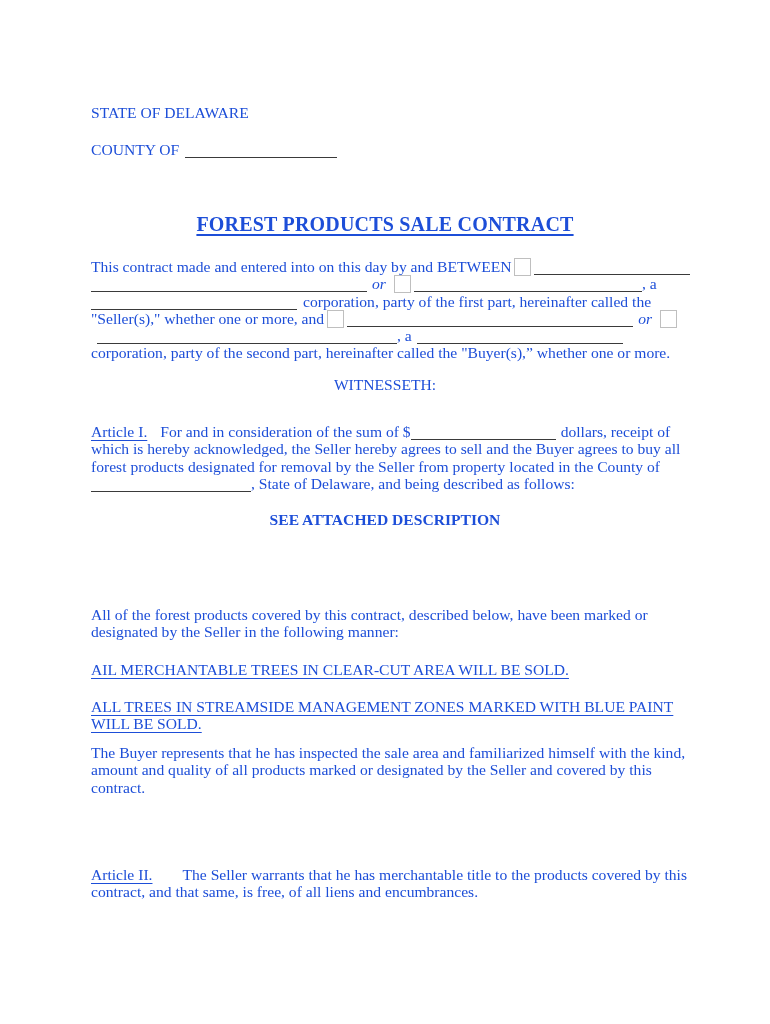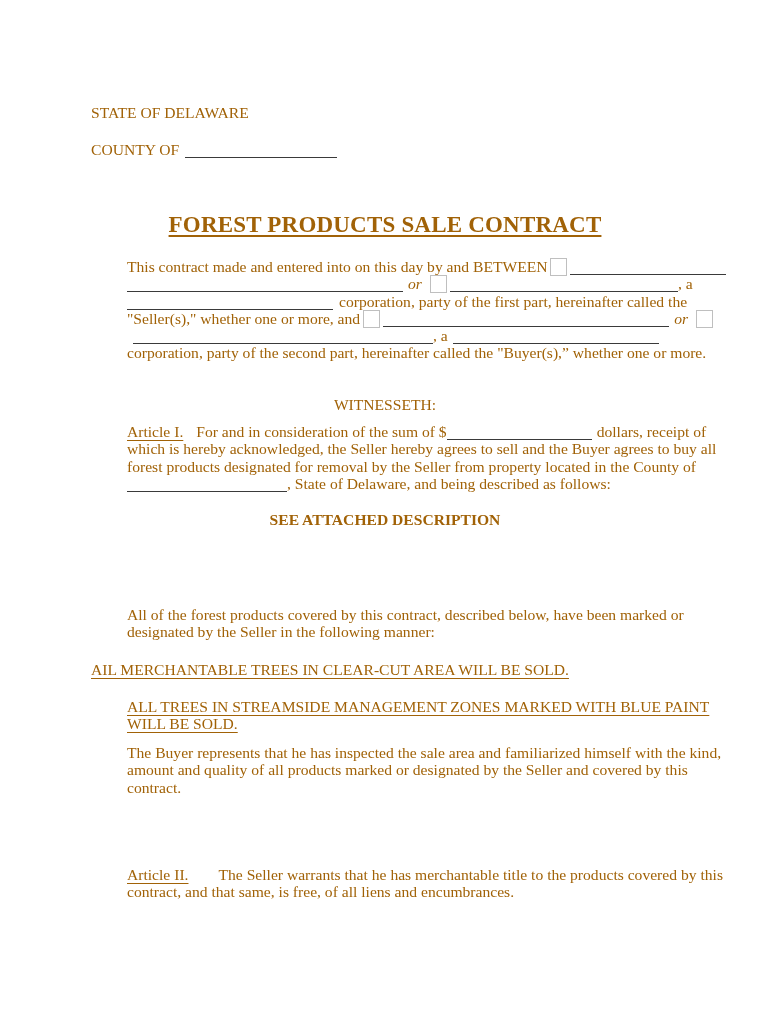--- a/index.html
+++ b/index.html
@@ -4,47 +4,47 @@
 <style>
   html, body { margin: 0; padding: 0; background: #ffffff; }
   .page {
     position: relative;
     width: 770px;
     height: 1024px;
     background: #ffffff;
     font-family: "Liberation Serif", serif;
     font-size: 15.6px;
     line-height: 17.3px;
-    color: #a16207;
+    color: #1d4ed8;
     overflow: hidden;
   }
   .abs { position: absolute; left: 91px; white-space: nowrap; }
   .center { width: 588px; text-align: center; }
-  .line { height: 17.3px; white-space: nowrap; margin-left: 36px; }
+  .line { height: 17.3px; white-space: nowrap; }
   .blank {
     display: inline-block;
     height: 12px;
     border-bottom: 1px solid #3a3a3a;
     vertical-align: -3px;
   }
   .cb {
     display: inline-block;
     width: 15px;
     height: 16px;
     background: #ffffff;
     border: 1px solid #bfbfbf;
     vertical-align: -4px;
     margin: 0 3px;
   }
   .spacer { display: inline-block; }
   .mx { margin: 0 5px; font-style: italic; }
   .u { text-decoration: underline; text-underline-offset: 3px; }
   .title-text {
     font-weight: bold;
-    font-size: 23px;
+    font-size: 20px;
     letter-spacing: 0.2px;
     text-decoration: underline;
     text-decoration-thickness: 1.5px;
     text-underline-offset: 3px;
   }
   .bold-u {
     font-weight: bold;
     text-decoration-thickness: 1.3px;
     text-underline-offset: 3px;
   }
@@ -80,21 +80,21 @@
       <span>"Seller(s)," whether one or more, and</span><span class="cb"></span><span class="blank" style="width:286px"></span><span class="mx">or</span><span class="cb"></span>
     </div>
     <div class="line">
       <span class="blank" style="width:300px;margin-left:6px"></span><span>, a</span><span class="spacer" style="width:5px"></span><span class="blank" style="width:206px"></span>
     </div>
     <div class="line">
       <span>corporation, party of the second part, hereinafter called the "Buyer(s),” whether one or more.</span>
     </div>
   </div>
 
-  <div class="abs center" style="top:396px">
+  <div class="abs center" style="top:376px">
     <span>WITNESSETH:</span>
   </div>
 
   <div class="abs" style="top:423px">
     <div class="line">
       <span class="u">Article I.</span><span class="spacer" style="width:13px"></span><span>For and in consideration of the sum of $</span><span class="blank" style="width:145px"></span><span class="spacer" style="width:5px"></span><span>dollars, receipt of</span>
     </div>
     <div class="line">
       <span>which is hereby acknowledged, the Seller hereby agrees to sell and the Buyer agrees to buy all</span>
     </div>

